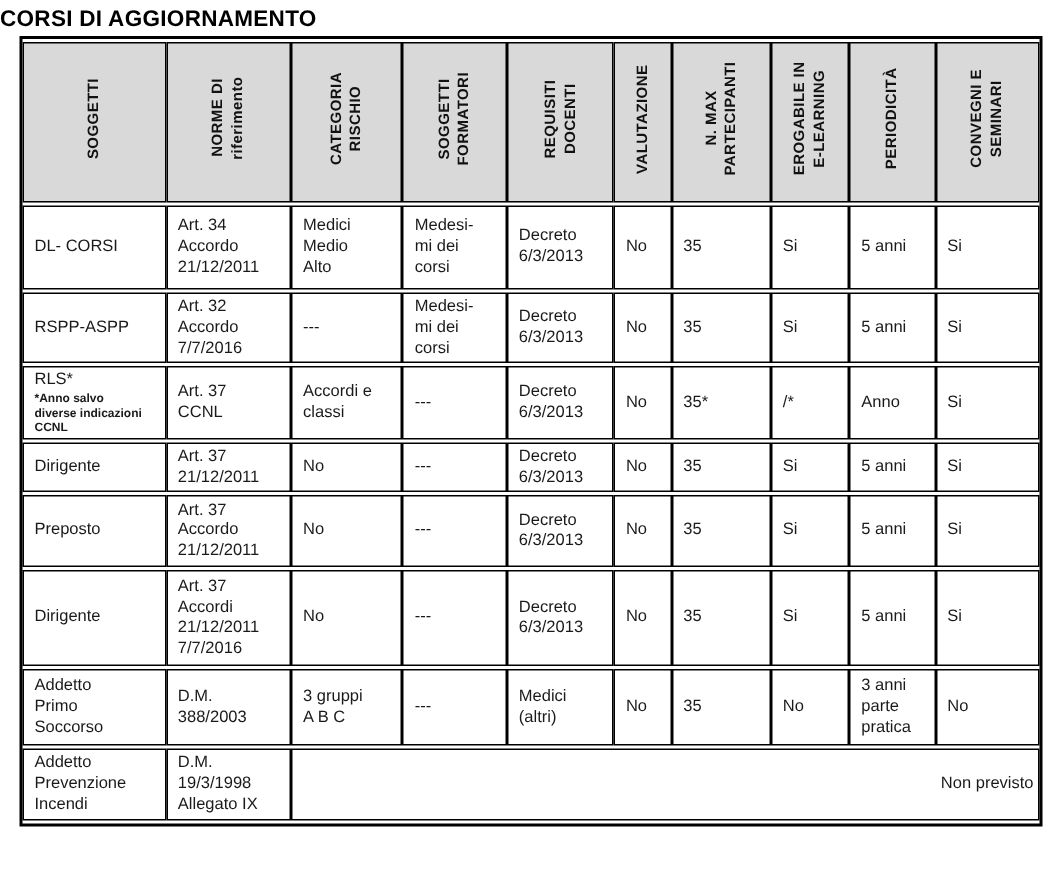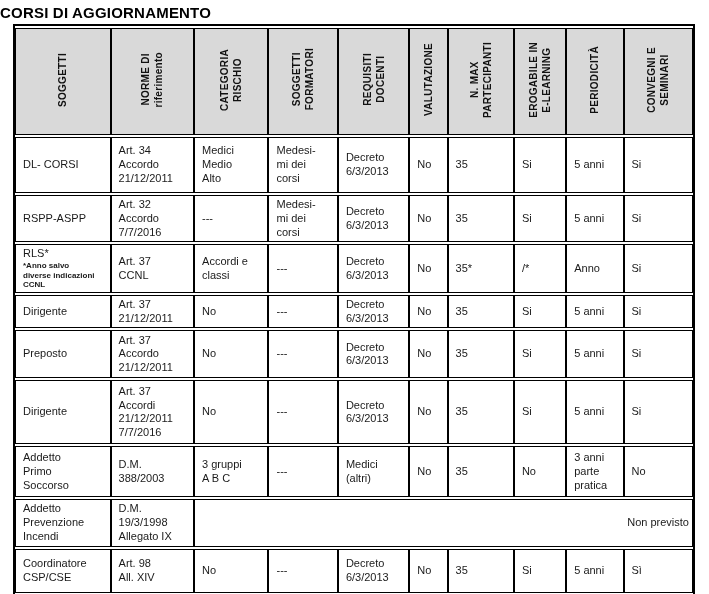--- a/index.html
+++ b/index.html
@@ -234,30 +234,15 @@
       </tr>
       <tr>
         <td>Addetto
 Prevenzione
 Incendi</td>
         <td>D.M.
 19/3/1998
 Allegato IX</td>
         <td class="merged" colspan="8">Non previsto</td>
       </tr>
-      <tr>
-        <td>Coordinatore
-CSP/CSE</td>
-        <td>Art. 98
-All. XIV</td>
-        <td>No</td>
-        <td>---</td>
-        <td>Decreto
-6/3/2013</td>
-        <td>No</td>
-        <td>35</td>
-        <td>Si</td>
-        <td>5 anni</td>
-        <td>Sì</td>
-      </tr>
     </tbody>
   </table>
 </div>
 
 </body></html>

